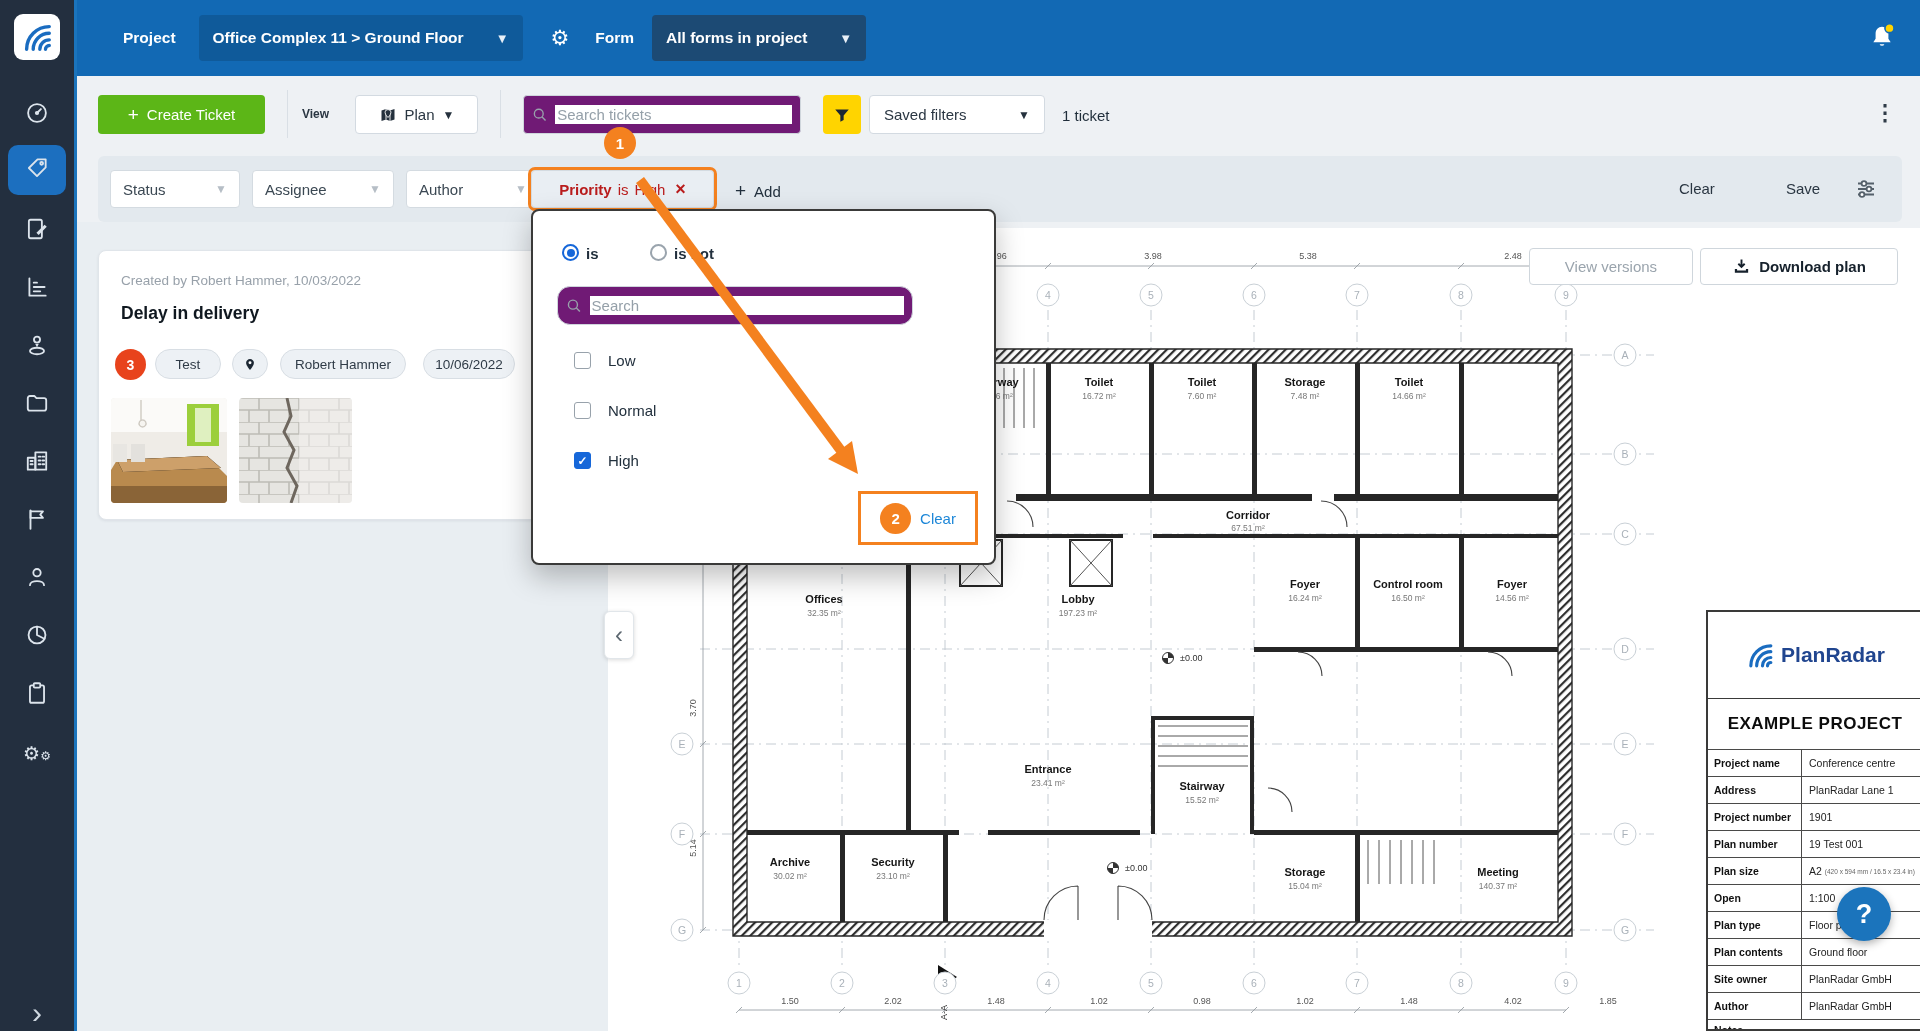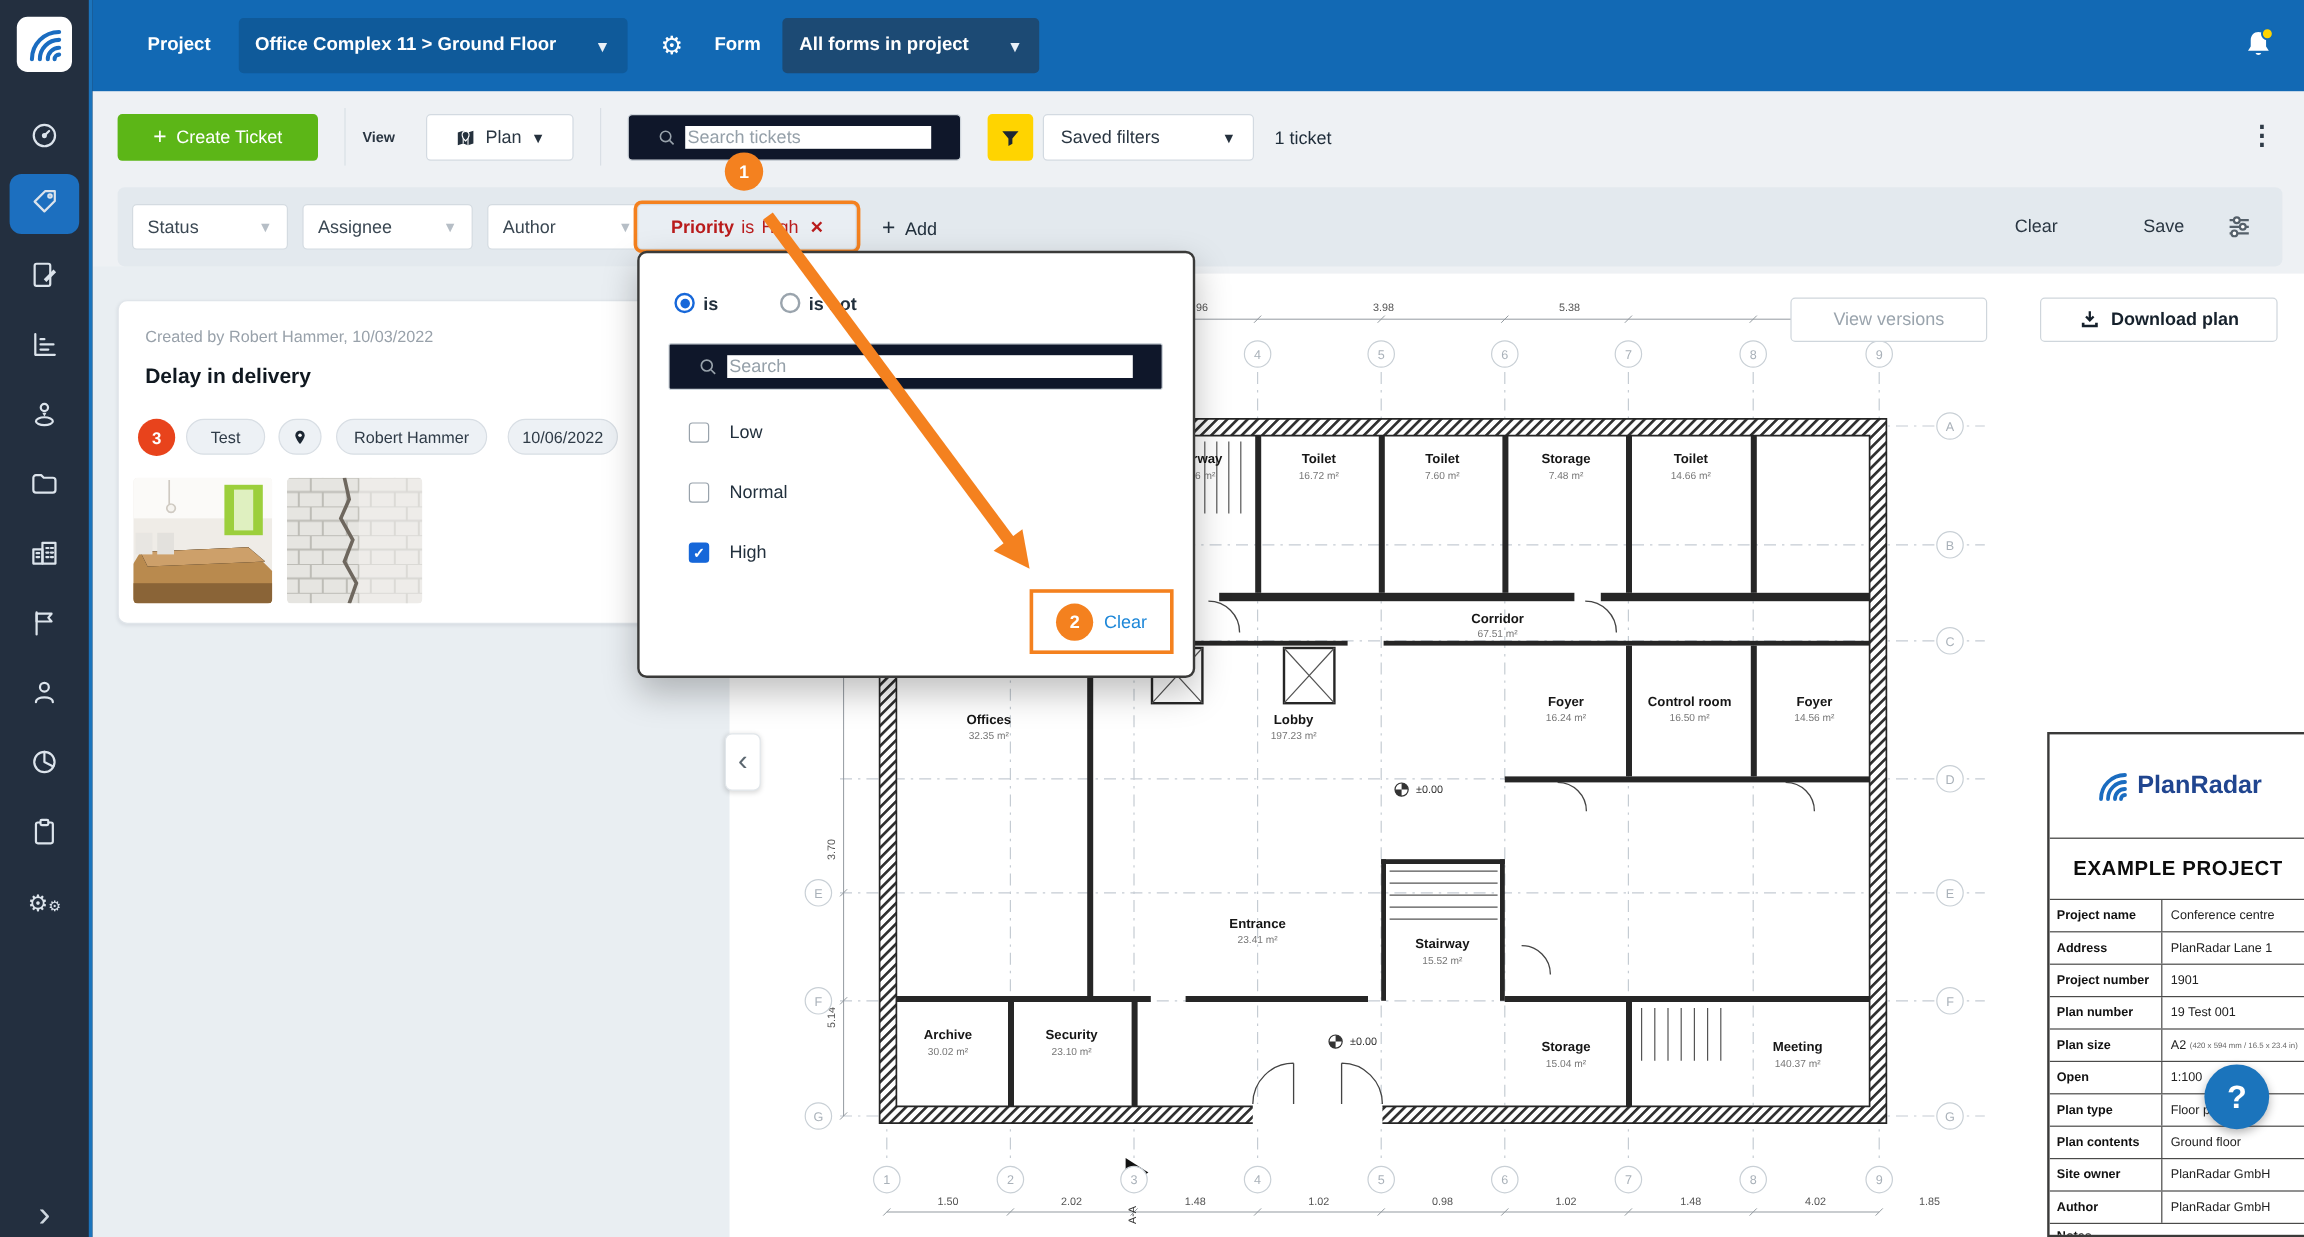--- a/index.html
+++ b/index.html
@@ -18,21 +18,21 @@
   .expand-glyph{color:#cfd8e0;font-size:30px;line-height:1;}
   
   #topbar{left:74px;top:0;width:1846px;height:76px;background:#1269b4;z-index:15;display:flex;align-items:center;}
   .tb-label{color:#fff;font-weight:700;font-size:15.5px;}
   .tb-select{height:46px;border-radius:4px;display:flex;align-items:center;padding:0 14px;color:#fff;font-size:15.5px;font-weight:700;cursor:pointer;gap:20px;}
   .tb-caret{color:#e8f0f8;font-size:13px;margin-left:12px;}
   
   .btn{display:inline-flex;align-items:center;justify-content:center;background:#fff;border:1px solid #d3dae1;border-radius:4px;font-size:15px;color:#2a3642;box-sizing:border-box;}
   #create-btn{left:98px;top:95px;width:167px;height:39px;background:#5cb617;border:none;color:#fff;font-size:15px;border-radius:4px;display:flex;align-items:center;justify-content:center;gap:8px;z-index:5;}
   .vdiv{position:absolute;top:90px;width:1px;height:48px;background:#d9dfe5;}
-  .srch{display:flex;align-items:center;gap:8px;background:#0f172a;border:1px solid #cfd6dc;border-radius:4px;padding:0 24px;box-sizing:border-box;}
+  .srch{display:flex;align-items:center;gap:8px;background:#701a75;border:1px solid #cfd6dc;border-radius:4px;padding:0 8px;box-sizing:border-box;}
   .srch input{border:none;outline:none;font-size:15px;color:#2a3642;width:100%;font-family:"Liberation Sans",sans-serif;}
   .srch input::placeholder{color:#95a0a9;}
   
   #filterbar{left:98px;top:156px;width:1804px;height:66px;background:#e3e9ee;border-radius:6px;z-index:4;}
   .chip{position:absolute;top:14px;height:38px;background:#fff;border:1px solid #d4dbe1;border-radius:4px;
         display:flex;align-items:center;justify-content:space-between;padding:0 12px;font-size:15px;color:#3b4853;box-sizing:border-box;}
   .chip .caret{color:#b6bec6;font-size:12px;margin-left:14px;}
   .chip.active{background:#e9eef3;color:#b91c1c;outline:3px solid #f4811f;justify-content:center;gap:6px;}
   .linklike{font-size:15px;color:#2a3642;cursor:pointer;}
   
@@ -491,21 +491,21 @@
           <text x="1017" y="425">D</text>
           <text x="1017" y="520">E</text>
           <text x="1017" y="610">F</text>
           <text x="1017" y="706">G</text>
         <text x="74" y="520">E</text>
           <text x="74" y="610">F</text>
           <text x="74" y="706">G</text>
       </g>
     </svg>
 
-    <div class="plan-btn" style="left:884px;top:20px;width:164px;color:#9aa4ad">View versions</div>
+    <div class="plan-btn" style="left:921px;top:20px;width:164px;color:#9aa4ad">View versions</div>
     <div class="plan-btn" style="left:1092px;top:20px;width:198px;color:#16212c;font-weight:600">
       <svg width="19" height="19" viewBox="0 0 24 24">
         <path d="M12 3 V12 M8 8.5 L12 12.5 L16 8.5" stroke="#16212c" stroke-width="2.4" fill="none"></path>
         <path d="M5 15 V18.5 H19 V15" stroke="#16212c" stroke-width="2.8" fill="none"></path>
       </svg>
       <span>Download plan</span>
     </div>
 
     <div id="titleblock">
       <div style="height:86px;display:flex;align-items:center;justify-content:center;gap:6px">
@@ -572,21 +572,21 @@
 
   <div id="collapse-tab" class="abs">
       <span>‹</span>
     </div>
 
   <div id="popup" class="abs">
     <span class="radio selected" style="left:29px;top:33px"></span>
     <span class="plabel" style="left:53px;top:34px">is</span>
     <span class="radio" style="left:117px;top:33px"></span>
     <span class="plabel" style="left:141px;top:34px">is not</span>
-    <div class="srch" style="position:absolute;left:24px;top:75px;width:412px;height:39px;border-radius:2px">
+    <div class="srch" style="position:absolute;left:24px;top:75px;width:356px;height:39px;border-radius:13px">
       <svg width="17" height="17" viewBox="0 0 18 18">
           <circle cx="8" cy="8" r="5.2" stroke="#98a2ab" stroke-width="1.6" fill="none"></circle>
           <path d="M12 12 L16 16" stroke="#98a2ab" stroke-width="1.6"></path>
         </svg>
       <input type="text" placeholder="Search" style="">
     </div>
     <span class="cb" style="left:41px;top:141px"></span>
     <span class="opt-label" style="left:75px;top:141px">Low</span>
     <span class="cb" style="left:41px;top:191px"></span>
     <span class="opt-label" style="left:75px;top:191px">Normal</span>

